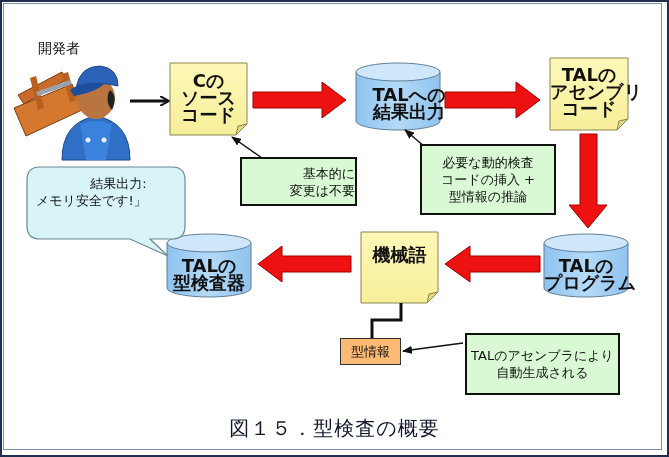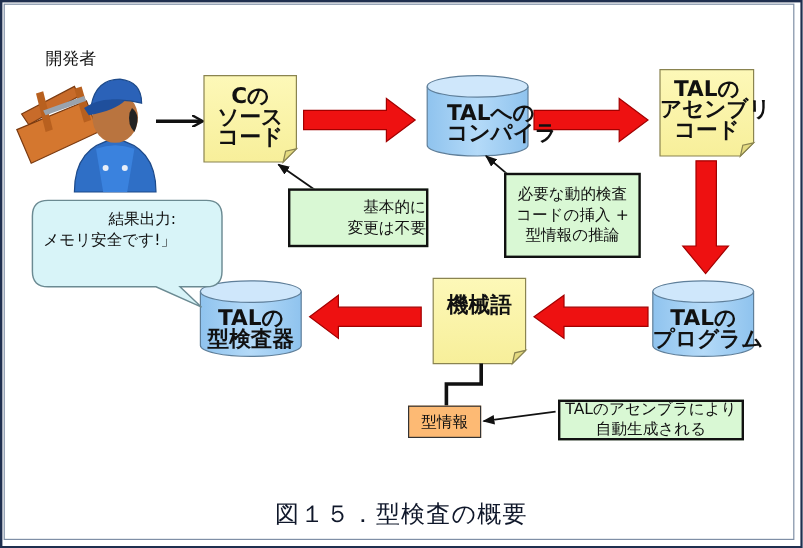--- a/index.html
+++ b/index.html
@@ -115,21 +115,21 @@
 <div id="dev-label">開発者</div>
 
 <div class="lbl" style="left:170px; top:72px; width:77px;">
   <div>Cの</div>
   <div>ソース</div>
   <div>コード</div>
 </div>
 
 <div class="lbl" style="left:372px; top:86px; width:74px;">
   <div>TALへの</div>
-  <div>コンパイラ</div>
+  <div>結果出力</div>
 </div>
 
 <div class="lbl" style="left:550px; top:66px; width:78px;">
   <div>TALの</div>
   <div>アセンブリ</div>
   <div>コード</div>
 </div>
 
 <div class="lbl" style="left:544px; top:257px; width:84px;">
   <div>TALの</div>
@@ -145,27 +145,27 @@
   <div>型検査器</div>
 </div>
 
 <div class="typeinfo" style="left:340px; top:338px; width:61px; height:27px;">型情報</div>
 
 <div class="green" style="left:240px; top:157px; width:117px; height:49px;align-items:flex-end;">
   <div>基本的に</div>
   <div>変更は不要</div>
 </div>
 
-<div class="green" style="left:420px; top:144px; width:114px; height:71px;">
+<div class="green" style="left:420px; top:144px; width:136px; height:71px;">
   <div>必要な動的検査</div>
   <div>コードの挿入 +</div>
   <div>型情報の推論</div>
 </div>
 
-<div class="green" style="left:465px; top:333px; width:155px; height:34px;">
+<div class="green" style="left:465px; top:333px; width:155px; height:62px;">
   <div>TALのアセンブラにより</div>
   <div>自動生成される</div>
 </div>
 
 <div class="callout-text">
   <div>結果出力:</div>
   <div>メモリ安全です!」</div>
 </div>
 
 <div id="caption">図１５．型検査の概要</div>

